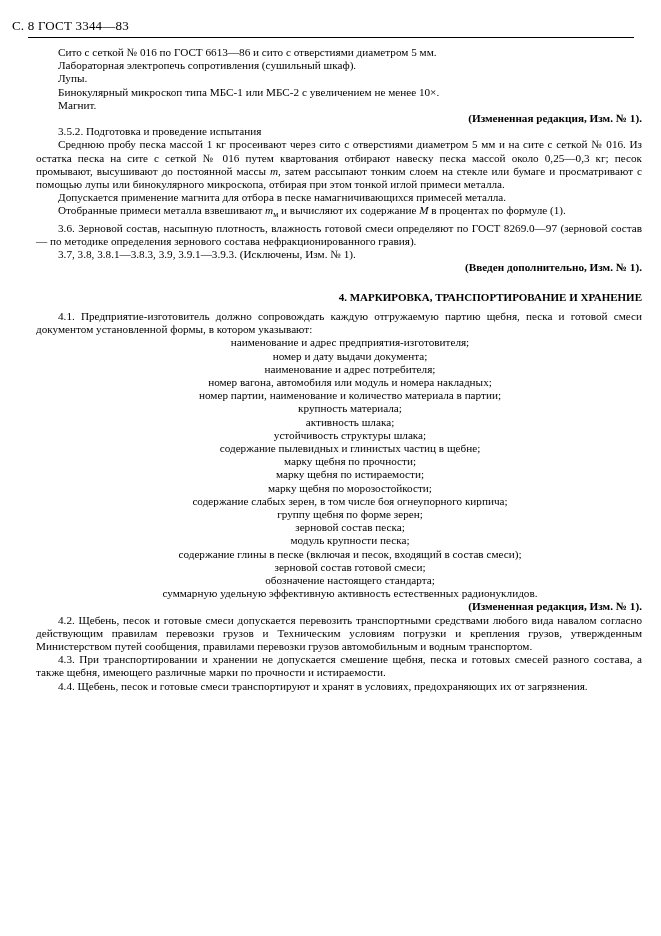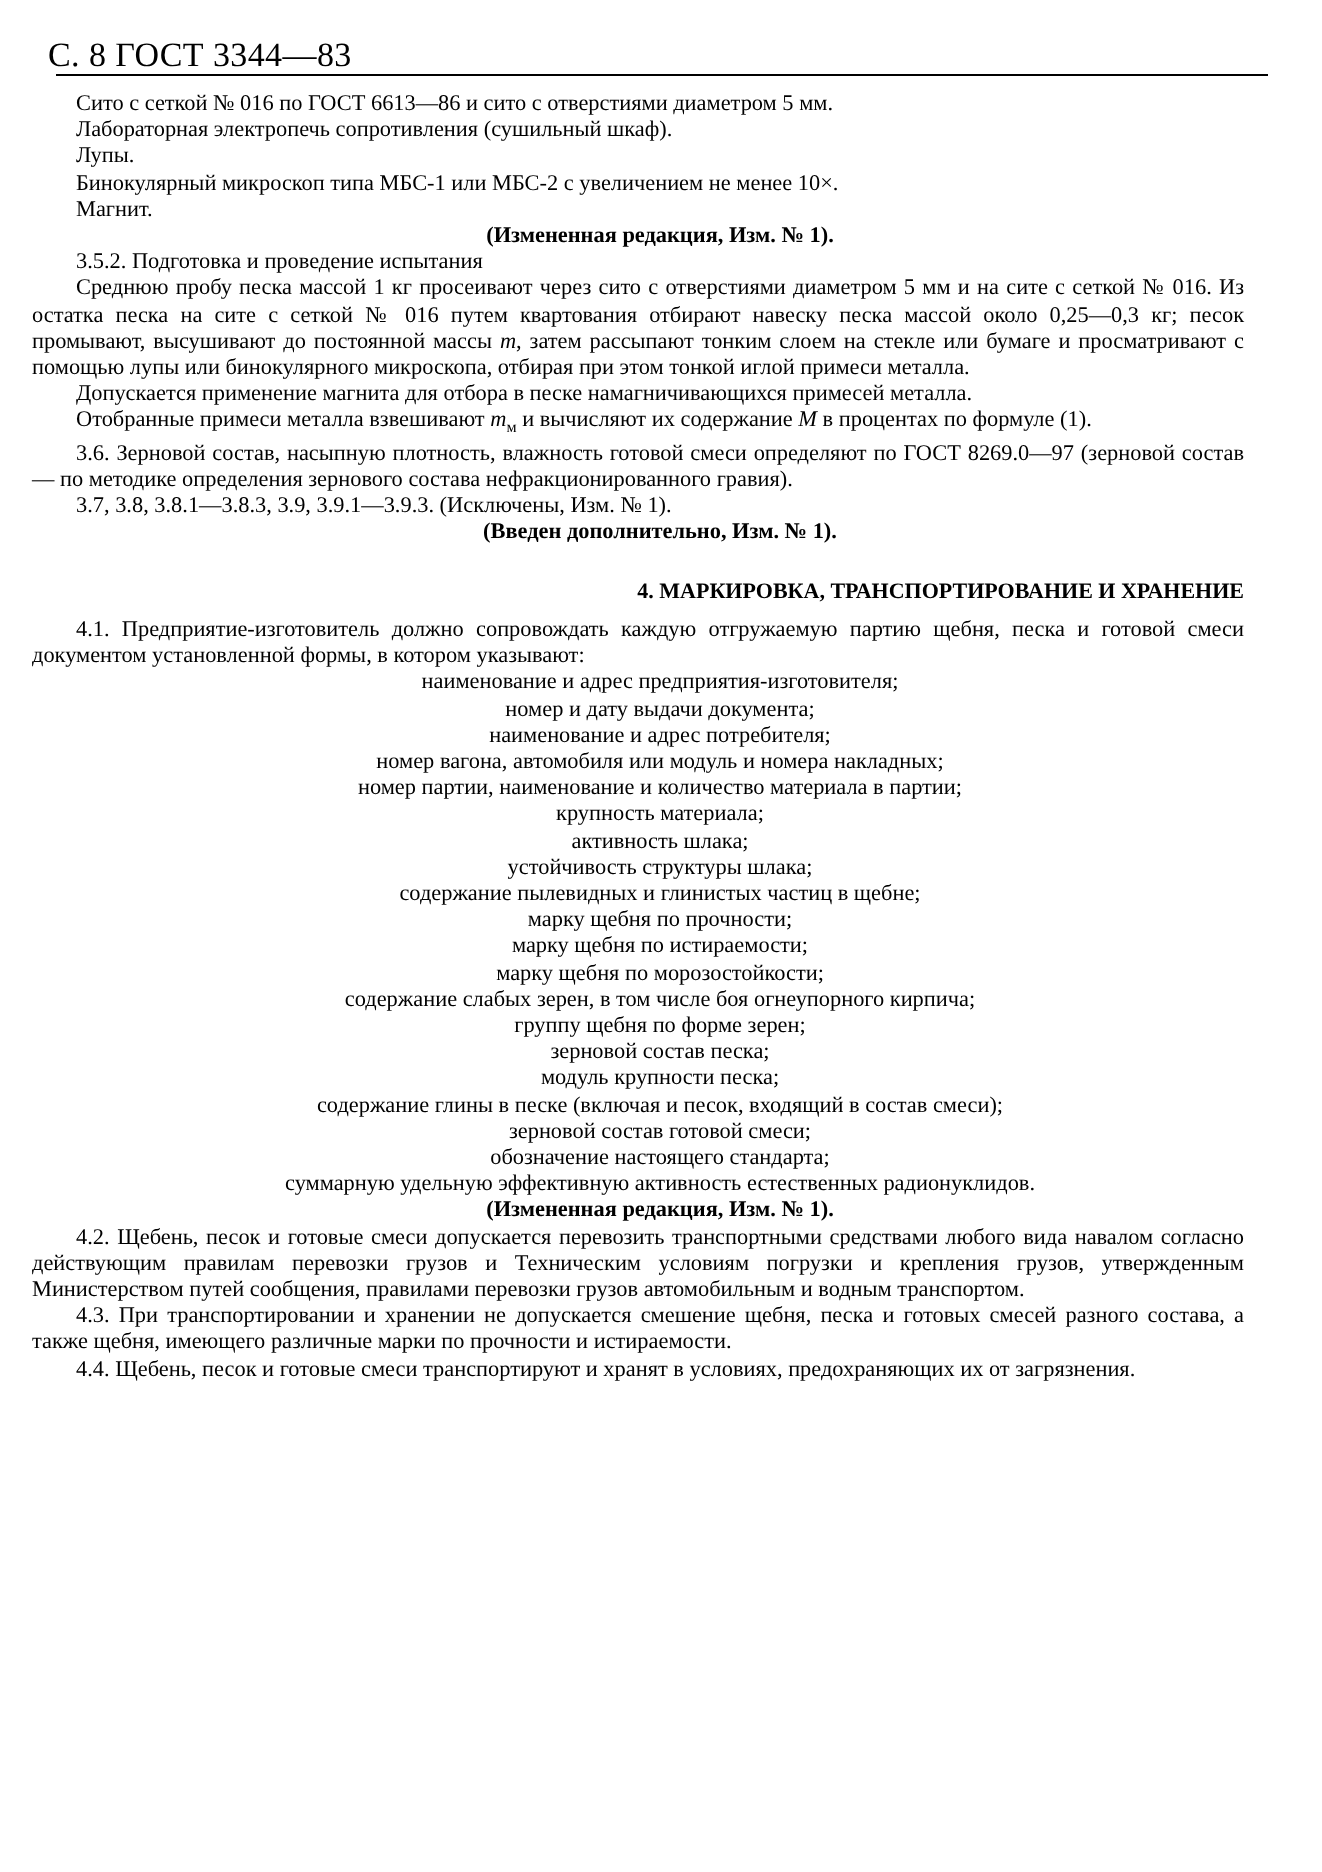--- a/index.html
+++ b/index.html
@@ -13,50 +13,50 @@
     height: 936px;
     background: #ffffff;
     font-family: "Liberation Serif", serif;
     color: #000000;
     box-sizing: border-box;
     overflow: hidden;
   }
   .header {
     position: absolute;
     top: 18px;
-    left: 24px;
-    font-size: 17px;
+    left: 12px;
+    font-size: 13px;
     letter-spacing: 0.2px;
   }
   .rule {
     position: absolute;
     top: 37px;
     left: 28px;
     width: 606px;
     height: 1px;
     background: #000000;
   }
   .body {
     position: absolute;
     top: 46px;
-    left: 16px;
+    left: 36px;
     width: 606px;
   }
   p {
     margin: 0;
     font-size: 11.2px;
     line-height: 13.2px;
     text-align: justify;
     text-justify: inter-word;
   }
   p.ind {
     text-indent: 22px;
   }
   p.nojust {
-    text-align: center;
+    text-align: right;
   }
   .list {
     text-indent: 22px;
     text-align: center;
   }
   .bold {
     font-weight: bold;
   }
   .center-head {
     text-align: right;

